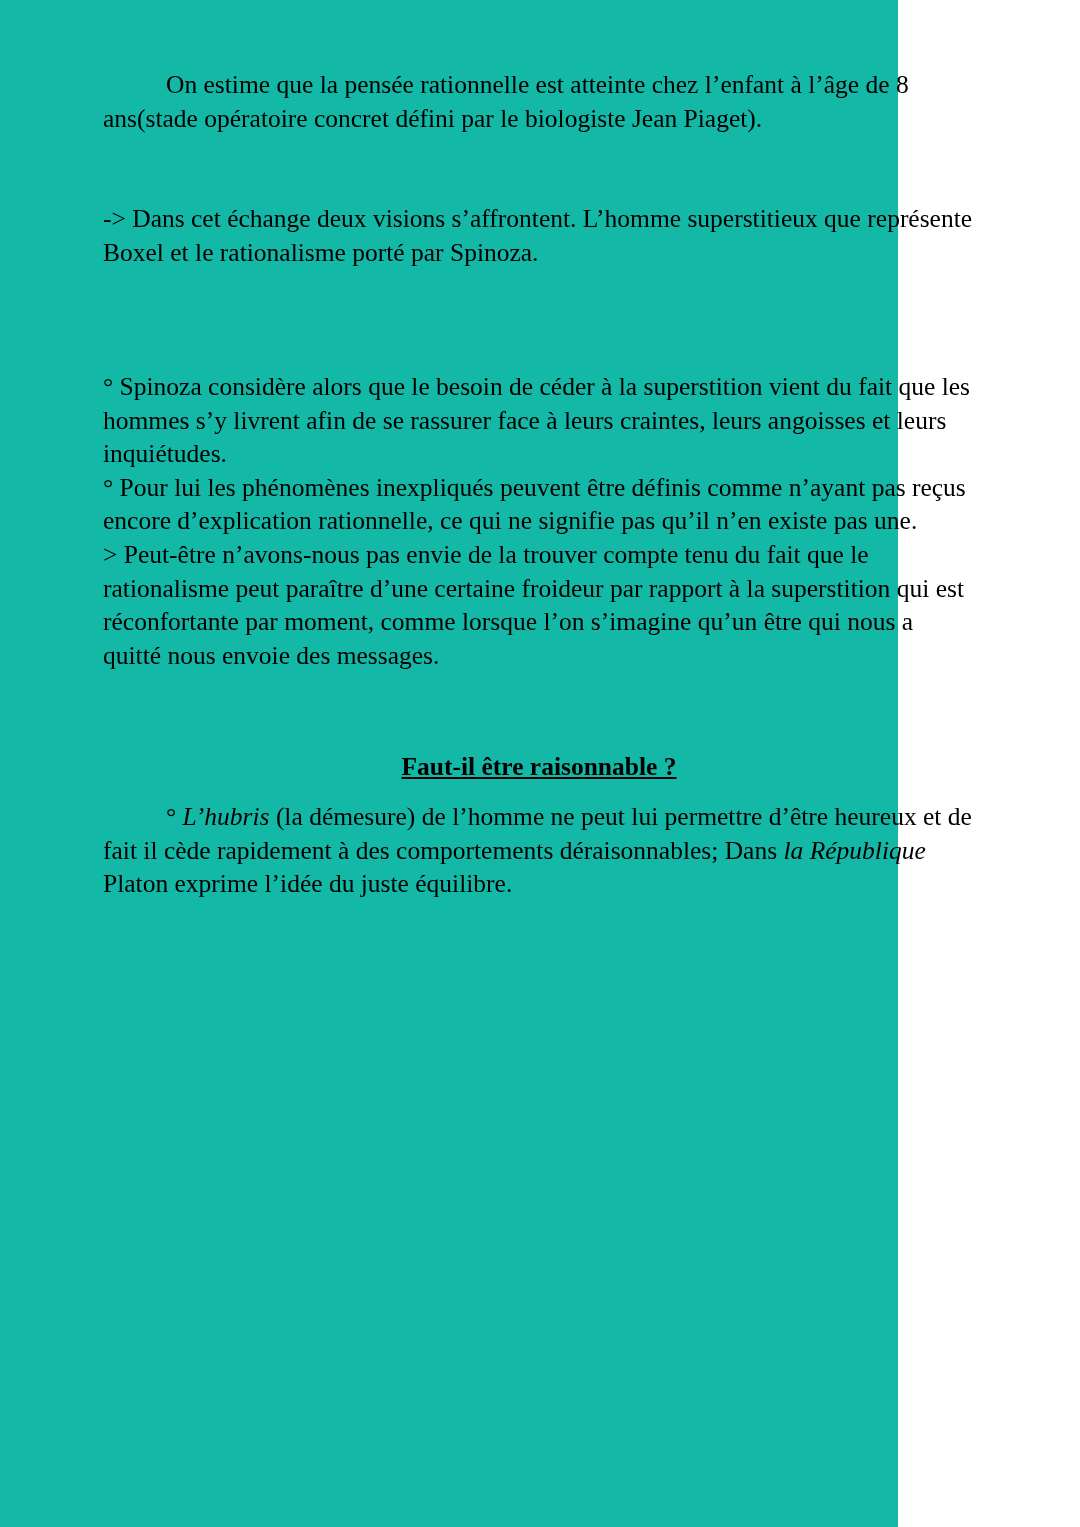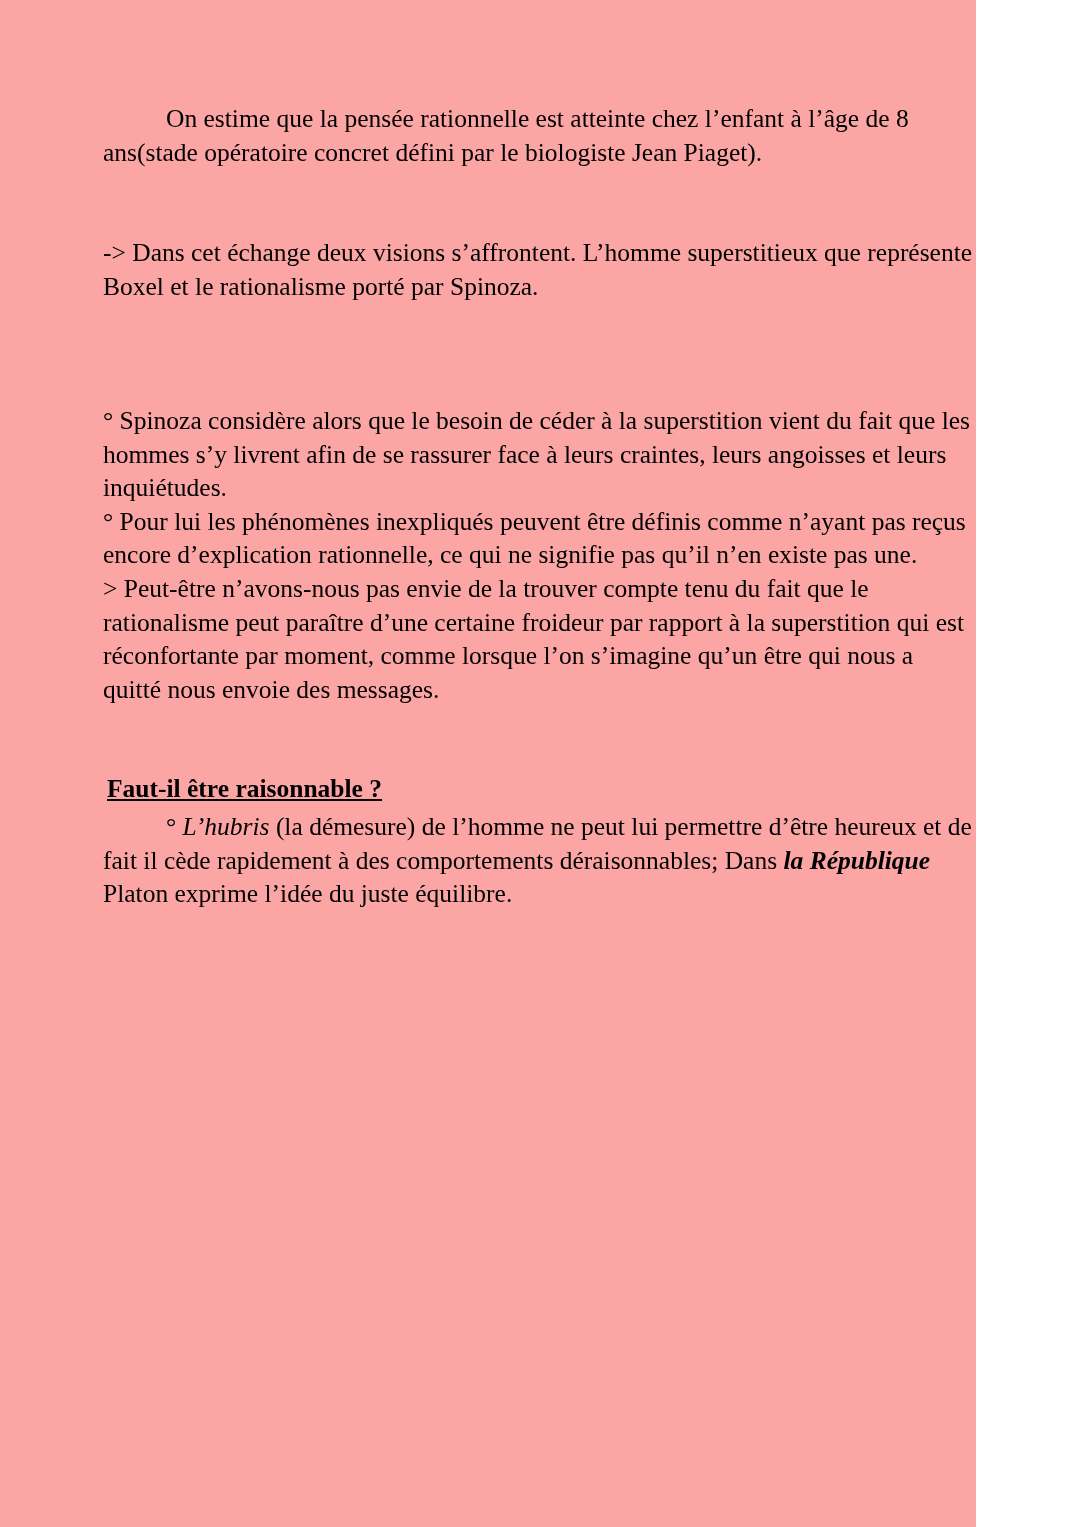--- a/index.html
+++ b/index.html
@@ -9,25 +9,25 @@
   }
   body {
     width: 1080px;
     height: 1527px;
     font-family: "Liberation Serif", "DejaVu Serif", serif;
     color: #000000;
     -webkit-font-smoothing: antialiased;
   }
   .page {
     position: relative;
-    width: 976px;
+    width: 898px;
     height: 1527px;
-    background: #fca5a5;
+    background: #14b8a6;
     box-sizing: border-box;
-    padding: 102px 105px 0 103px;
+    padding: 68px 105px 0 103px;
   }
   .doc-body {
     width: 872px;
     font-size: 25.5px;
     line-height: 33.6px;
     text-align: left;
   }
   p {
     margin: 0;
     padding: 0;
@@ -42,23 +42,23 @@
   .gap-2 { height: 67px; }
   .gap-heading-before { height: 62px; }
   .heading {
     font-weight: bold;
     text-decoration: underline;
     font-size: 25.5px;
     line-height: 33.6px;
     display: inline-block;
     margin: 0;
   }
-  .heading-wrap { margin: 4px; }
+  .heading-wrap { margin: 16px; text-align: center; }
   .it { font-style: italic; }
-  .bi { font-style: italic; font-weight: bold; }
+  .bi { font-style: italic; font-weight: normal; }
   .bullet-mark { }
 </style>
 </head>
 <body>
 
 <div class="page">
   <div class="doc-body">
 
     <p class="para para-indent">On estime que la pensée rationnelle est atteinte chez l’enfant à l’âge de 8 ans(stade opératoire concret défini par le biologiste Jean Piaget).</p>
 

